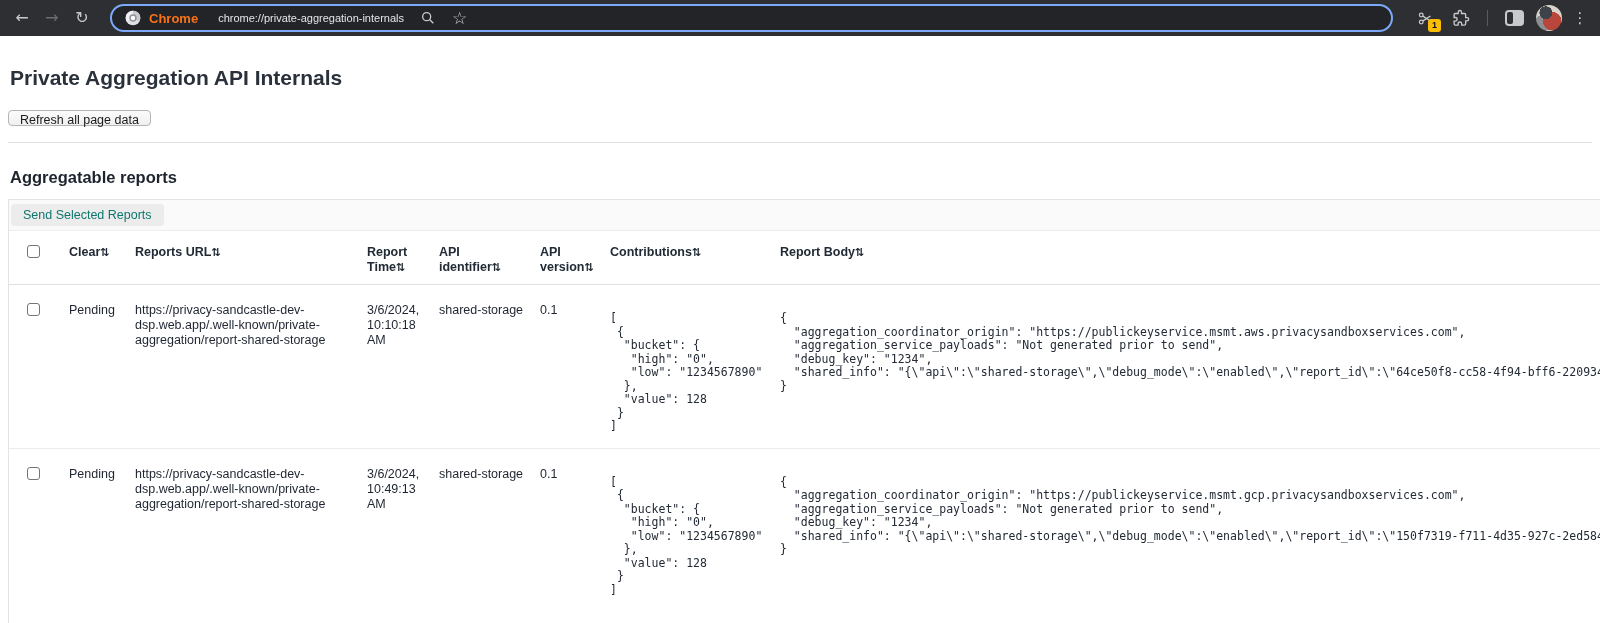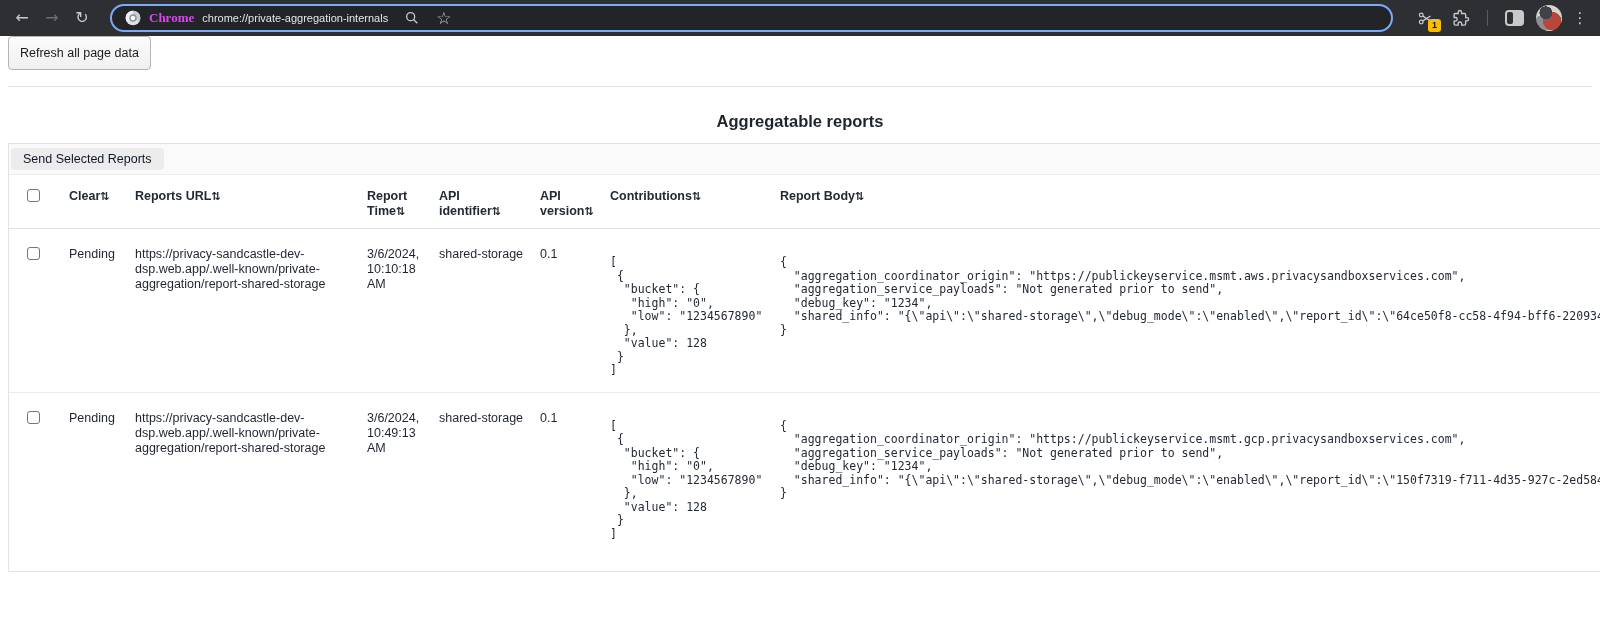--- a/index.html
+++ b/index.html
@@ -10,21 +10,21 @@
   .browser-toolbar { height:36px; background:#2e2f32; display:flex; align-items:center;
     padding:0 10px 0 8px; gap:2px; }
   .nav-btn { width:28px; height:28px; border:none; background:transparent; color:#c7c9cb;
     font-size:16px; line-height:28px; text-align:center; border-radius:50%; padding:0; cursor:pointer;
     font-family:"DejaVu Sans", sans-serif; }
   .nav-btn.disabled { color:#6c6e71; }
   .omnibox { flex:1; height:28px; margin:0 14px 0 12px; background:#232427;
     border:2px solid #7caaf8; border-radius:15px; display:flex; align-items:center;
     padding:0 12px 0 13px; min-width:0; }
   .chrome-logo { width:16px; height:16px; flex:0 0 auto; margin-right:8px; }
-  .omni-chip { color:#d946ef; font-size:13px; font-weight:700; margin-right:8px;font-family:Liberation Serif, serif; }
+  .omni-chip { color:#f97316; font-size:13px; font-weight:700; margin-right:20px; }
   .omni-url { color:#e3e5e8; font-size:11px; white-space:nowrap; overflow:hidden; }
   .omni-icon { margin-left:16px; color:#c7c9cb; display:flex; align-items:center; cursor:pointer; }
   .omni-icon:first-of-type { margin-left:auto; }
   .star-glyph { font-size:17px; font-family:"DejaVu Sans", sans-serif; line-height:1; }
   .tb-right { display:flex; align-items:center; gap:8px; margin-left:2px; }
   .ext-icon { position:relative; width:28px; height:28px; display:flex; align-items:center;
     justify-content:center; cursor:pointer; }
   .ext-badge { position:absolute; right:-2px; bottom:0; min-width:13px; height:13px;
     background:#fbbc04; color:#111; font-size:9px; font-weight:700; line-height:13px;
     text-align:center; border-radius:3px; padding:0 2px; }
@@ -40,28 +40,28 @@
       #d9d3cc; }
   .kebab { color:#c7c9cb; font-size:15px; width:20px; text-align:center; cursor:pointer;
     font-family:"DejaVu Sans", sans-serif; letter-spacing:0; }
 
   
   .content { padding:0 8px; }
   h1.page-title { font-size:21px; font-weight:700; color:#2a313b; margin:30px 2px 20px; }
   .btn-row { display:flex; gap:30px; margin:0 0 14px; }
   .chrome-btn { font-family:"Liberation Sans", sans-serif; font-size:12.5px; color:#1b1b1b;
     background:linear-gradient(#fbfbfb,#f0f0f0); border:1px solid #b4b4b4; border-radius:4px;
-    padding:2px 11px; height:34px; line-height:14px; cursor:pointer; }
+    padding:2px 11px; height:16px; line-height:14px; cursor:pointer; }
   hr.divider { border:none; border-top:1px solid #e0e0e0; margin:16px 0 0; }
-  h2.section-title { font-size:16.5px; font-weight:700; color:#1d242e; margin:25px 2px 12px;text-align:center; }
+  h2.section-title { font-size:16.5px; font-weight:700; color:#1d242e; margin:25px 2px 12px; }
 
   
   .table-outer { width:2200px; border:1px solid #e3e3e3; }
   .table-band { background:#fafafa; padding:4px 2px; border-bottom:1px solid #ededed; }
-  .send-btn { font-family:"Liberation Sans", sans-serif; font-size:12.5px; color:#0f172a;
+  .send-btn { font-family:"Liberation Sans", sans-serif; font-size:12.5px; color:#0f766e;
     background:#ececec; border:none; border-radius:4px; padding:4px 12px; }
   table.reports { border-collapse:collapse; table-layout:fixed; width:2200px;
     font-size:12.5px; color:#1f2530; }
   table.reports th { text-align:left; vertical-align:top; font-weight:700; color:#222b35;
     padding:14px 8px 9px; line-height:15px; }
   table.reports thead tr { border-bottom:1px solid #e0e0e0; }
   table.reports tbody tr { border-bottom:1px solid #ececec; }
   table.reports tbody tr:last-child { border-bottom:none; }
   table.reports td { vertical-align:top; padding:18px 8px 14px; line-height:15px;
     overflow-wrap:break-word; }
@@ -123,20 +123,21 @@
     <span class="tb-sep"></span>
     <span class="ext-icon">
         <span class="sidepanel-icon"></span>
       </span>
     <span class="avatar"></span>
     <span class="kebab">⋮</span>
   </div>
 </div>
 
 <div class="content">
+  <h1 class="page-title">Private Aggregation API Internals</h1>
 
   <div class="btn-row">
     <button class="chrome-btn">Refresh all page data</button>
   </div>
 
   <hr class="divider">
 
   <h2 class="section-title">Aggregatable reports</h2>
 
   <div class="table-outer">

